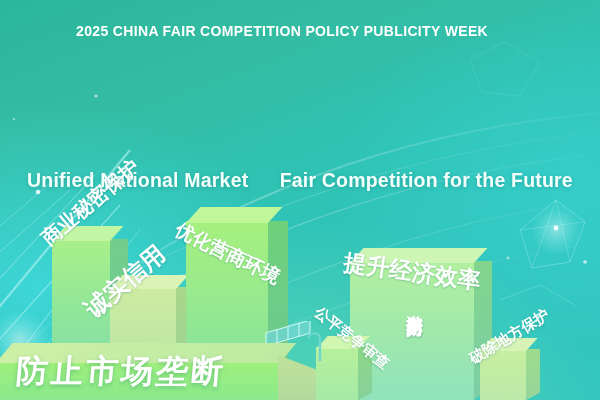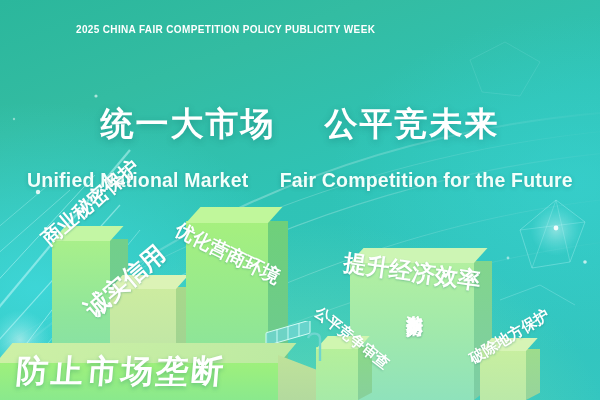--- a/index.html
+++ b/index.html
@@ -29,21 +29,21 @@
     font-family:"Liberation Sans",sans-serif;
   }
   .titles{display:flex;flex-direction:column;justify-content:center;padding-top:1px;}
   .title-cn{
     color:#ffffff;font-size:25px;font-weight:bold;line-height:1.06;
     letter-spacing:.5px;white-space:nowrap;
     text-shadow:0 1px 3px rgba(0,70,70,.28);
     font-family:"DejaVu Sans","Liberation Sans",sans-serif;
   }
   .title-en{
-    color:#ffffff;font-size:10px;font-weight:bold;line-height:1.1;
+    color:#ffffff;font-size:14px;font-weight:bold;line-height:1.1;
     letter-spacing:.35px;white-space:nowrap;margin-top:3px;
     font-family:"Liberation Sans",sans-serif;
   }
 
   
   .slogan-cn{
     position:absolute;left:0;right:0;top:102px;text-align:center;
     color:#ffffff;font-size:33px;font-weight:bold;letter-spacing:2px;
     text-shadow:0 2px 7px rgba(0,80,80,.30);
     font-family:"DejaVu Sans","Liberation Sans",sans-serif;
@@ -143,25 +143,20 @@
       <path d="M120 400 C 260 330, 440 258, 640 238" stroke="url(#arcg)" stroke-width=".6"></path>
     </g>
   </svg>
 
   <div class="header">
     <div class="titles">
       <div class="title-en">2025 CHINA FAIR COMPETITION POLICY PUBLICITY WEEK</div>
     </div>
   </div>
 
-  <div class="slogan-cn">
-    <span>统一大市场</span>
-    <span class="gap"></span>
-    <span>公平竞未来</span>
-  </div>
   <div class="slogan-en">
     <span>Unified National Market</span>
     <span class="gap"></span>
     <span>Fair Competition for the Future</span>
   </div>
 
   <div class="city">
 
     <div class="blk" style="left:52px;top:44px;width:58px;height:161px;">
       <div class="face" style="background:linear-gradient(180deg,#a9f08a 0%,#8fe59b 48%,#7fdcb0 100%);"></div>

